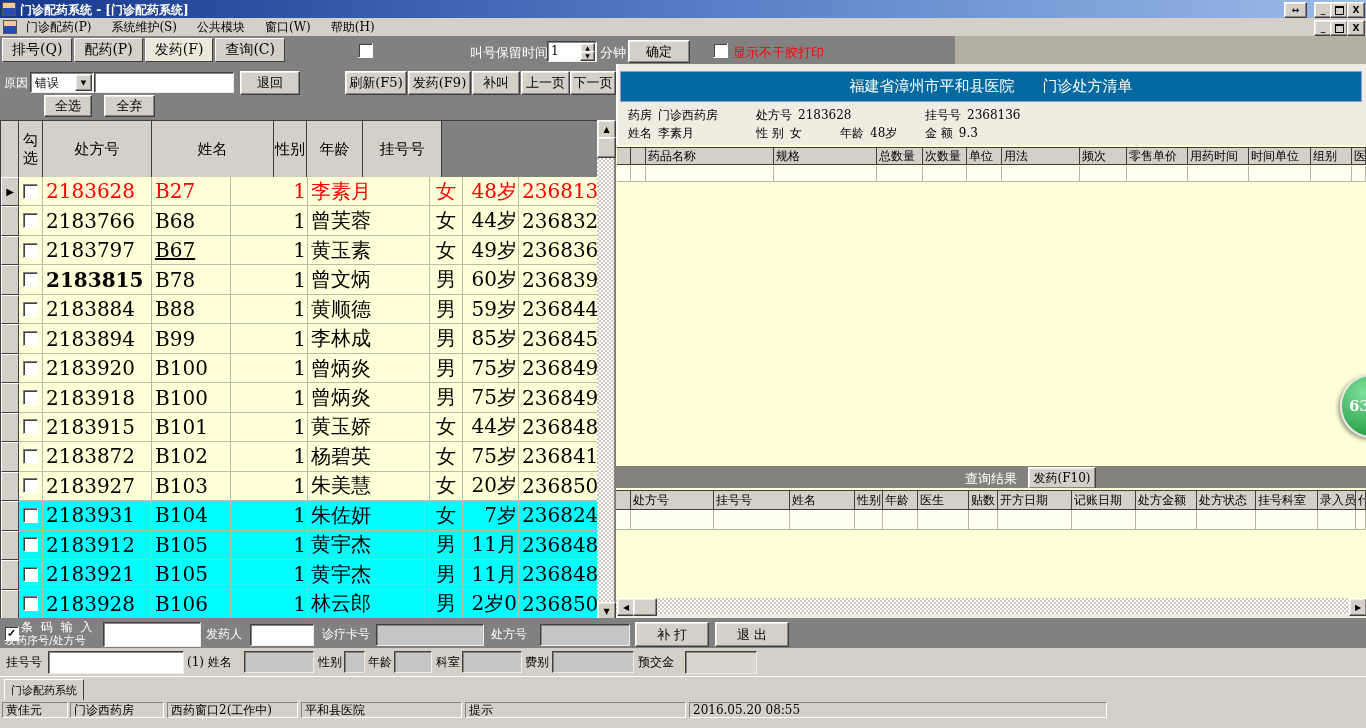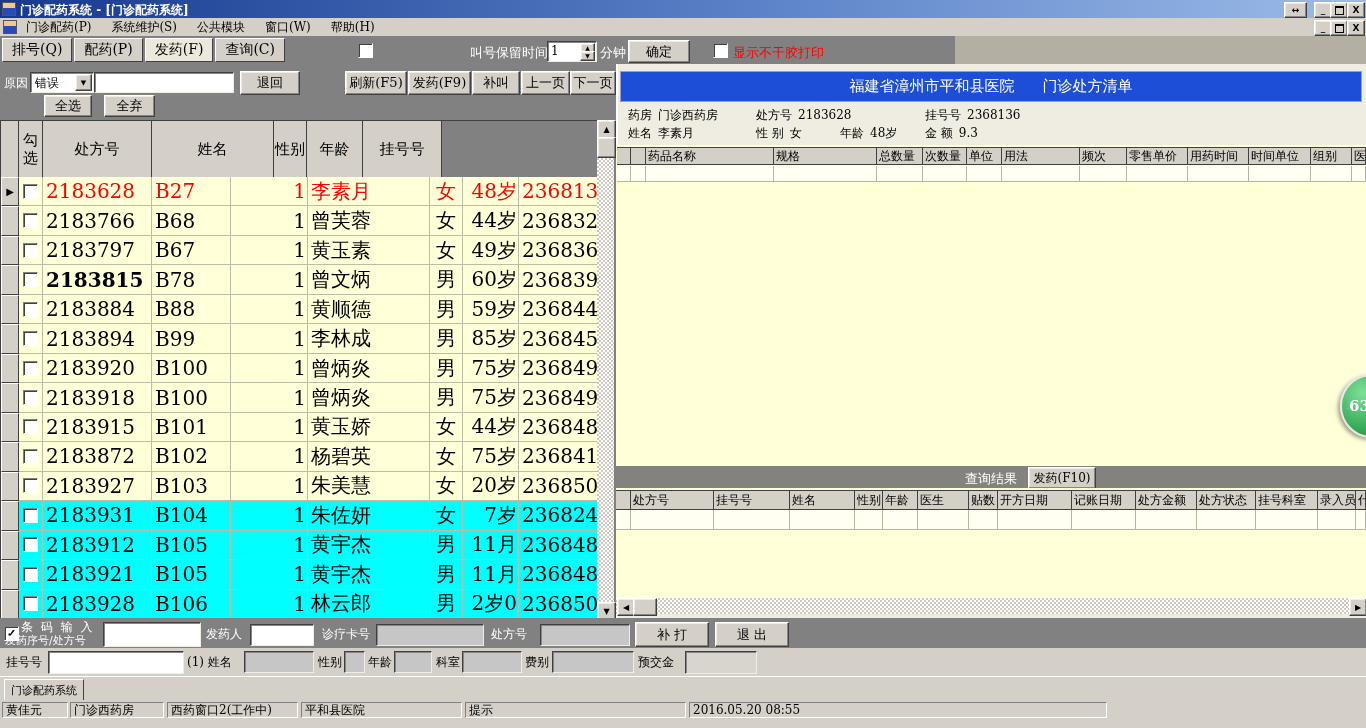--- a/index.html
+++ b/index.html
@@ -59,21 +59,21 @@
           border-right:1px solid #404040;border-bottom:1px solid #404040;color:#000;
           justify-content:center;font-size:10px;}
   .qc.l{padding-left:3px;}
   .qc.r{justify-content:flex-end;padding-right:1px;}
   .qc.c{justify-content:center;}
   
   .sb-track{background:#fff;background-image:linear-gradient(45deg,#cdc9c0 25%,transparent 25%,transparent 75%,#cdc9c0 75%),linear-gradient(45deg,#cdc9c0 25%,transparent 25%,transparent 75%,#cdc9c0 75%);background-size:4px 4px;background-position:0 0,2px 2px;}
   .sb-btn{font-size:8px;font-family:"DejaVu Sans",sans-serif;}
   
   #right-panel{left:616px;top:64px;width:750px;height:554px;background:#efede1;border-left:2px solid #fff;box-sizing:border-box;}
-  #rp-title{left:620px;top:71px;width:742px;height:31px;background:#1d4ed8;color:#fff;
+  #rp-title{left:620px;top:71px;width:742px;height:31px;background:#0369a1;color:#fff;
             font-size:15px;display:flex;align-items:center;justify-content:center;gap:28px;white-space:nowrap;
             border:1px solid #9a9ad0;box-sizing:border-box;}
   .inf{font-size:12px;white-space:nowrap;}
   .inf b{font-weight:normal;margin-right:6px;}
   #drug-area{left:616px;top:145px;width:750px;height:321px;background:#ffffd8;}
   #drug-header,#result-header{display:flex;}
   .dh{background:#d4d0c8;border-right:1px solid #404040;border-top:1px solid #404040;border-bottom:1px solid #404040;
       font-size:12px;display:flex;align-items:center;padding-left:2px;overflow:hidden;white-space:nowrap;
       box-sizing:border-box;flex:none;height:18px;}
   .de{background:#fffff2;border-right:1px solid #b8b8a2;border-bottom:1px solid #b8b8a2;
@@ -205,21 +205,21 @@
       <div class="qc c" style="width: 33px;">女</div>
       <div class="qc r" style="width: 56px;">44岁</div>
       <div class="qc l" style="width: 79px;">2368326</div>
     </div>
     <div class="grow normal">
       <div class="qc sel" style="width: 18px;"></div>
       <div class="qc c" style="width: 24px;">
         <div class="cb"></div>
       </div>
       <div class="qc l" style="width: 109px;">2183797</div>
-      <div class="qc l" style="width: 79px;">B67</div>
+      <div class="qc l" style="width: 79px; text-decoration: underline;">B67</div>
       <div class="qc r" style="width: 77px;">1</div>
       <div class="qc l" style="width: 122px;">黄玉素</div>
       <div class="qc c" style="width: 33px;">女</div>
       <div class="qc r" style="width: 56px;">49岁</div>
       <div class="qc l" style="width: 79px;">2368369</div>
     </div>
     <div class="grow normal">
       <div class="qc sel" style="width: 18px;"></div>
       <div class="qc c" style="width: 24px;">
         <div class="cb"></div>

